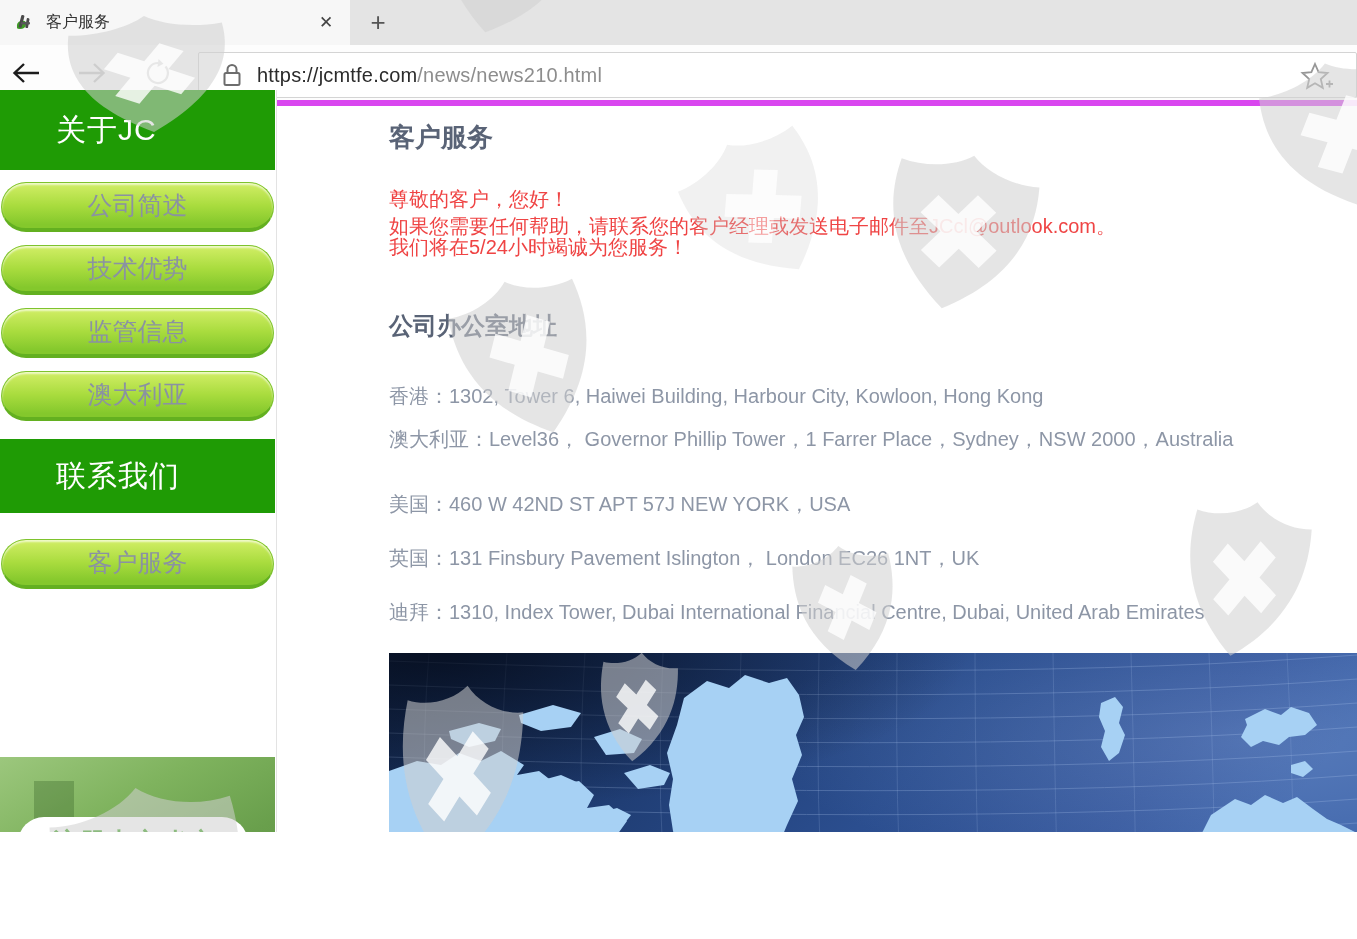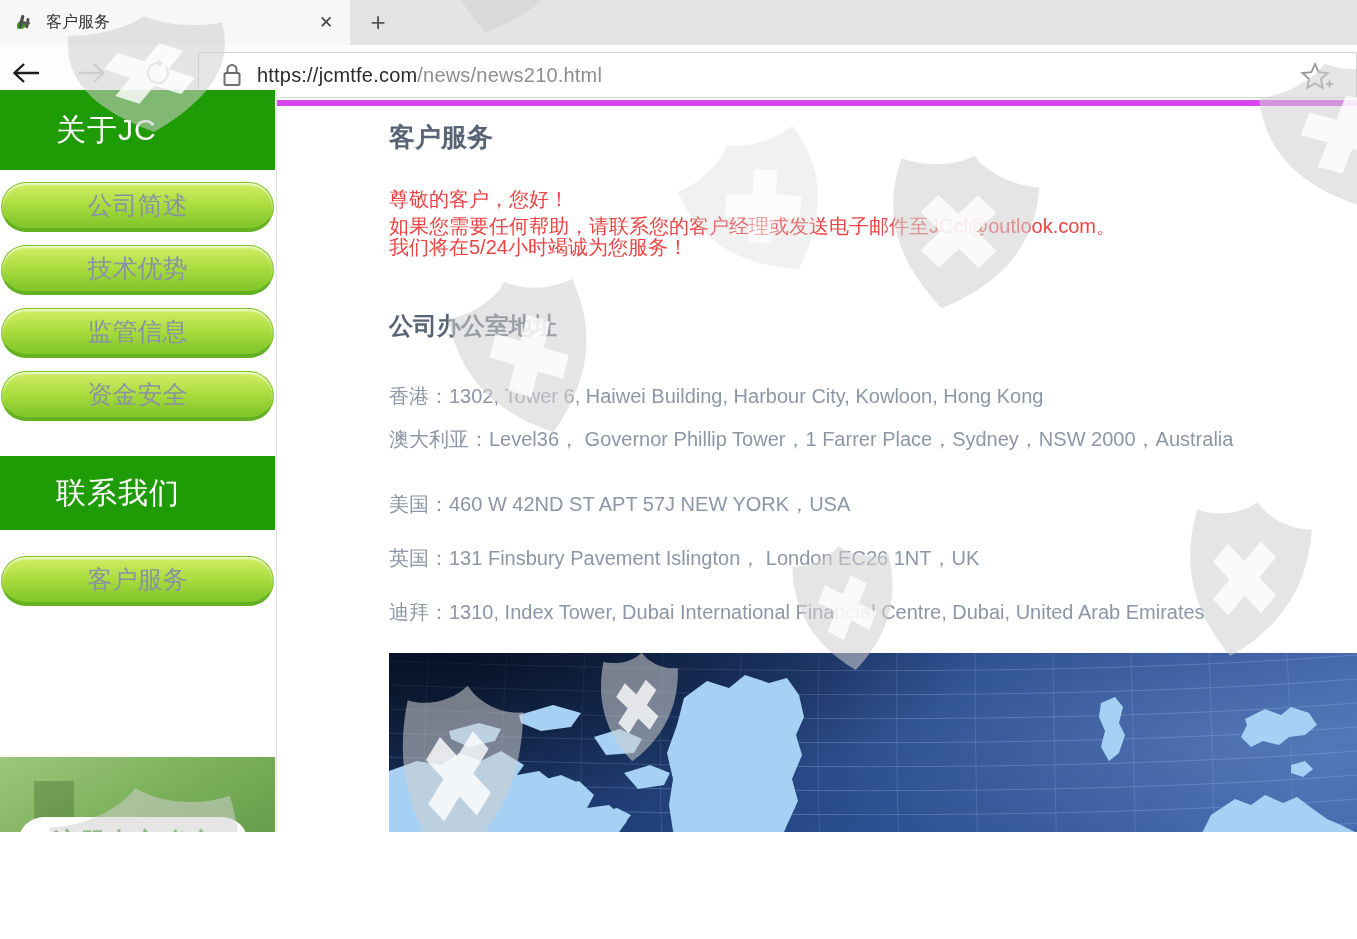--- a/index.html
+++ b/index.html
@@ -26,21 +26,21 @@
   .url-host { color:#2b2b2b; }
   .url-path { color:#8d8d8d; }
   .star { position:absolute; right:22px; top:8px; }
 
   
   .sidebar { position:absolute; left:0; top:90px; width:277px; height:833px; background:#fff;
     border-right:1px solid #e3e3e3; }
   .side-head { width:275px; background:#1f9b05; color:#fff; font-size:30px;
     display:flex; align-items:center; padding-left:56px; letter-spacing:1px; }
   .head1 { height:80px; }
-  .head2 { height:74px; margin-top:35px; }
+  .head2 { height:74px; margin-top:18px; }
   .pill { width:273px; height:50px; margin:13px 0 0 1px; border-radius:28px;
     background:linear-gradient(#d2ee66, #a9dc3e 50%, #84c82c 92%);
     border:1px solid #7ec32d; border-bottom:4px solid #63b020;
     box-shadow:inset 0 2px 2px rgba(255,255,255,.65);
     display:flex; align-items:center; justify-content:center;
     font-size:25px; color:#8a92a2; cursor:pointer; }
   .pill.first { margin-top:12px; }
   .promo { position:absolute; left:0; top:667px; width:275px; height:166px; overflow:hidden;
     background:linear-gradient(150deg,#9cc77d 0%,#7fb35e 35%,#699f4c 68%,#5e9344 100%); }
   .promo .bldg { position:absolute; background:rgba(35,80,25,.28); }
@@ -110,21 +110,21 @@
         <path d="M26 23 h7 M29.5 19.5 v7" stroke="#979797" stroke-width="1.8"></path>
       </svg>
     </div>
   </div>
 
   <div class="sidebar">
     <div class="side-head head1">关于JC</div>
     <div class="pill first">公司简述</div>
     <div class="pill">技术优势</div>
     <div class="pill">监管信息</div>
-    <div class="pill">资金安全</div>
+    <div class="pill">澳大利亚</div>
     <div class="side-head head2">联系我们</div>
     <div class="pill" style="margin-top:26px;">客户服务</div>
 
     <div class="promo">
       <div class="bldg" style="left:34px; top:24px; width:40px; height:40px;"></div>
       <div class="bldg" style="left:0; top:128px; width:275px; height:38px; background:rgba(30,70,22,.22);"></div>
       <div class="bldg" style="left:120px; top:112px; width:60px; height:54px;"></div>
       <div class="reg-btn">注册真实账户</div>
       <div class="promo-caption">您只需开启一个账户</div>
     </div>

